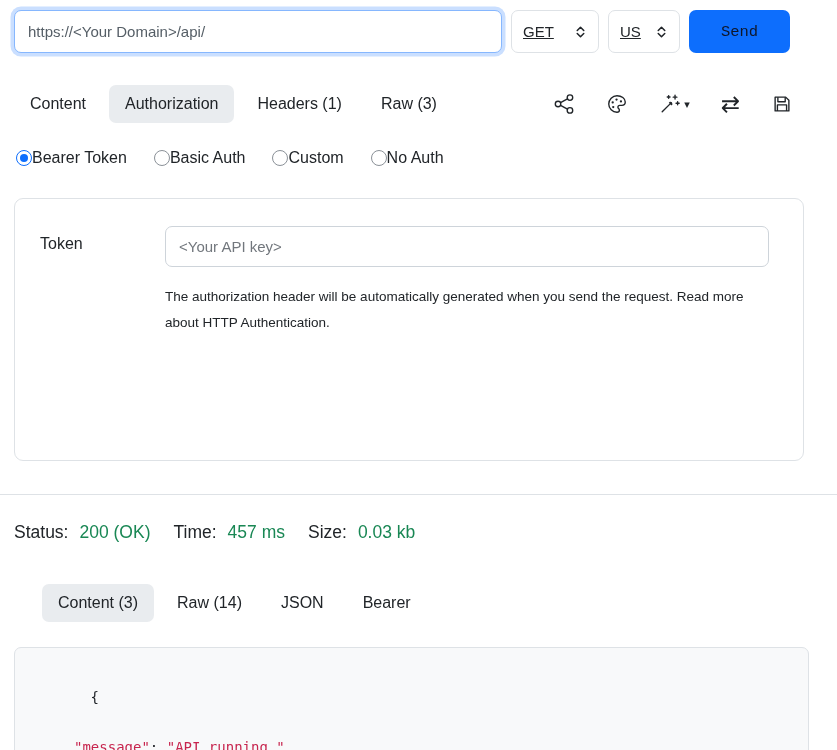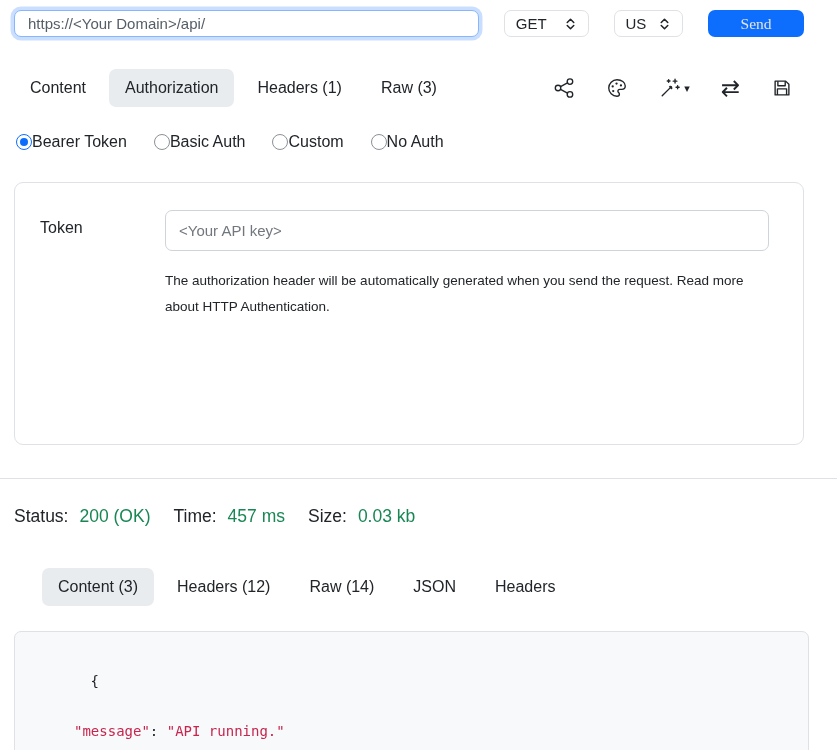--- a/index.html
+++ b/index.html
@@ -5,37 +5,37 @@
   * { margin:0; padding:0; box-sizing:border-box; }
   html,body { width:837px; height:750px; overflow:hidden; }
   body {
     font-family:"Liberation Sans", sans-serif;
     background:#ffffff;
     color:#212529;
   }
   .container { padding:10px 33px 0 14px; }
 
   
-  .request-bar { display:flex; align-items:stretch; gap:25px; height:27px; }
+  .request-bar { display:flex; align-items:stretch; gap:9px; height:43px; }
   .url-input {
     width:488px; border:1px solid #86b7fe; border-radius:7px;
     box-shadow:0 0 0 3.5px rgba(13,110,253,.22);
     padding:0 13px; font-size:15px; color:#555e66; outline:none;
     font-family:"Liberation Sans", sans-serif;
   }
   .select-box {
     display:flex; align-items:center; justify-content:space-between;
     border:1px solid #dee2e6; border-radius:7px; background:#fff;
-    padding:0 11px; font-size:15px; color:#212529; cursor:pointer;
+    padding:0 11px; font-size:15px; color:#212529; cursor:pointer;text-decoration:underline;
   }
   .select-method { width:88px; }
   .select-region { width:72px; }
   .send-btn {
-    width:101px; background:#0d6efd; color:#e5e5e5; border:none; border-radius:7px;
-    font-size:15.5px; cursor:pointer; font-family:Liberation Serif, serif;
+    width:101px; background:#0d6efd; color:#0f172a; border:none; border-radius:7px;
+    font-size:15.5px; cursor:pointer; font-family:Liberation Mono, monospace;
   }
 
   
   .tabs { display:flex; align-items:center; margin-top:32px; }
   .tab {
     padding:10px 16px; font-size:16px; color:#212529; border-radius:7px;
     cursor:pointer; white-space:nowrap; margin-right:7px;
   }
   .tab.active { background:#e9ecef; }
   .toolbar { margin-left:auto; display:flex; align-items:center; gap:31px; padding-right:11px; }
@@ -208,24 +208,23 @@
       <span class="status-value">457 ms</span>
     </div>
     <div class="status-item">
       <span>Size:</span>
       <span class="status-value">0.03 kb</span>
     </div>
   </div>
 
   <nav class="tabs response-tabs">
     <div class="tab active">Content (3)</div>
-    <div class="tab">Headers (12)</div>
     <div class="tab">Raw (14)</div>
     <div class="tab">JSON</div>
-    <div class="tab">Headers</div>
+    <div class="tab">Bearer</div>
   </nav>
 
   <div class="code-block">
     <div class="code-line">
       <span class="tok-punct">{</span>
     </div>
     <div class="code-line indented"><span class="tok-str">"message"</span><span class="tok-punct">: </span><span class="tok-str">"API running."</span></div>
 
   </div>
 

